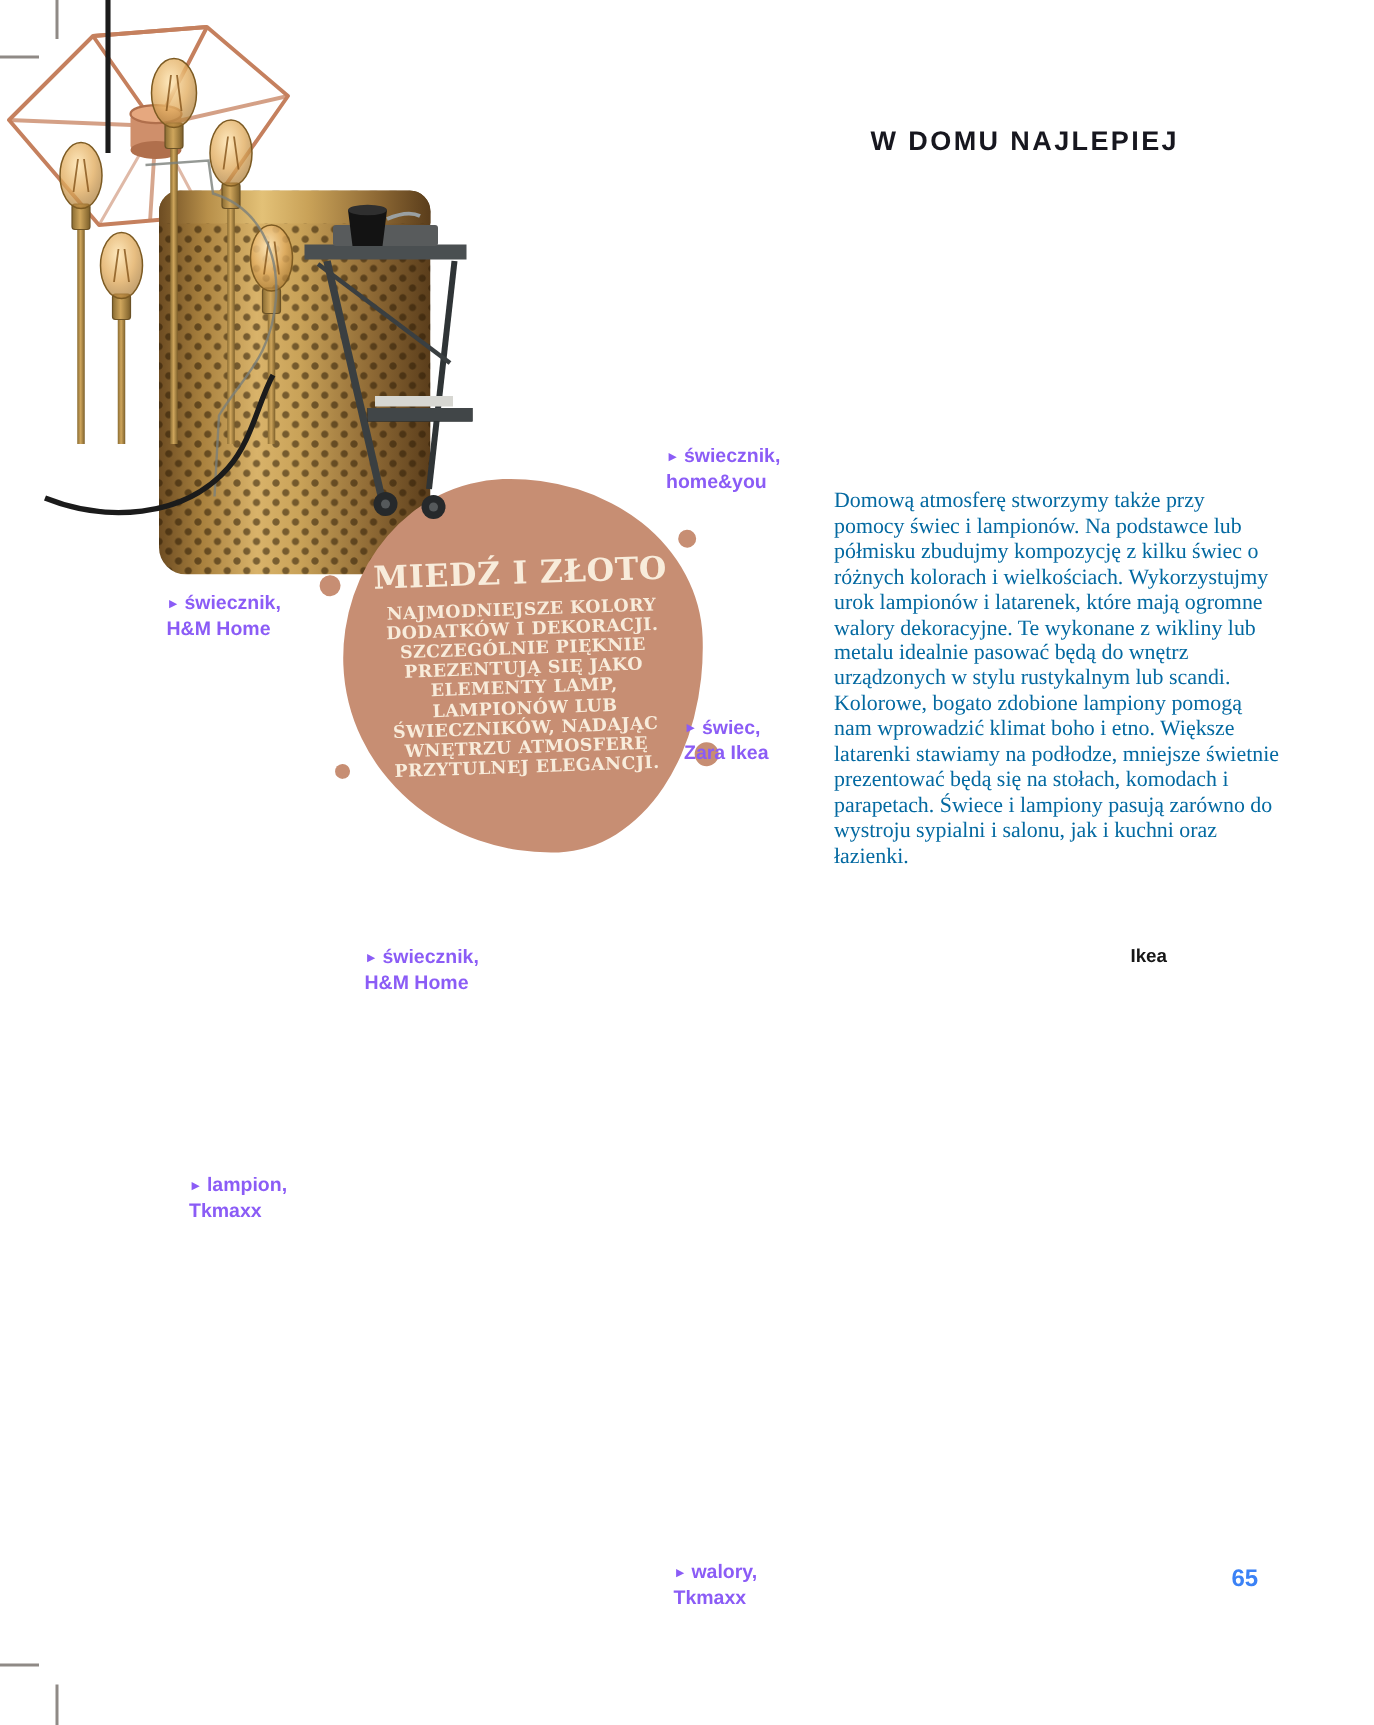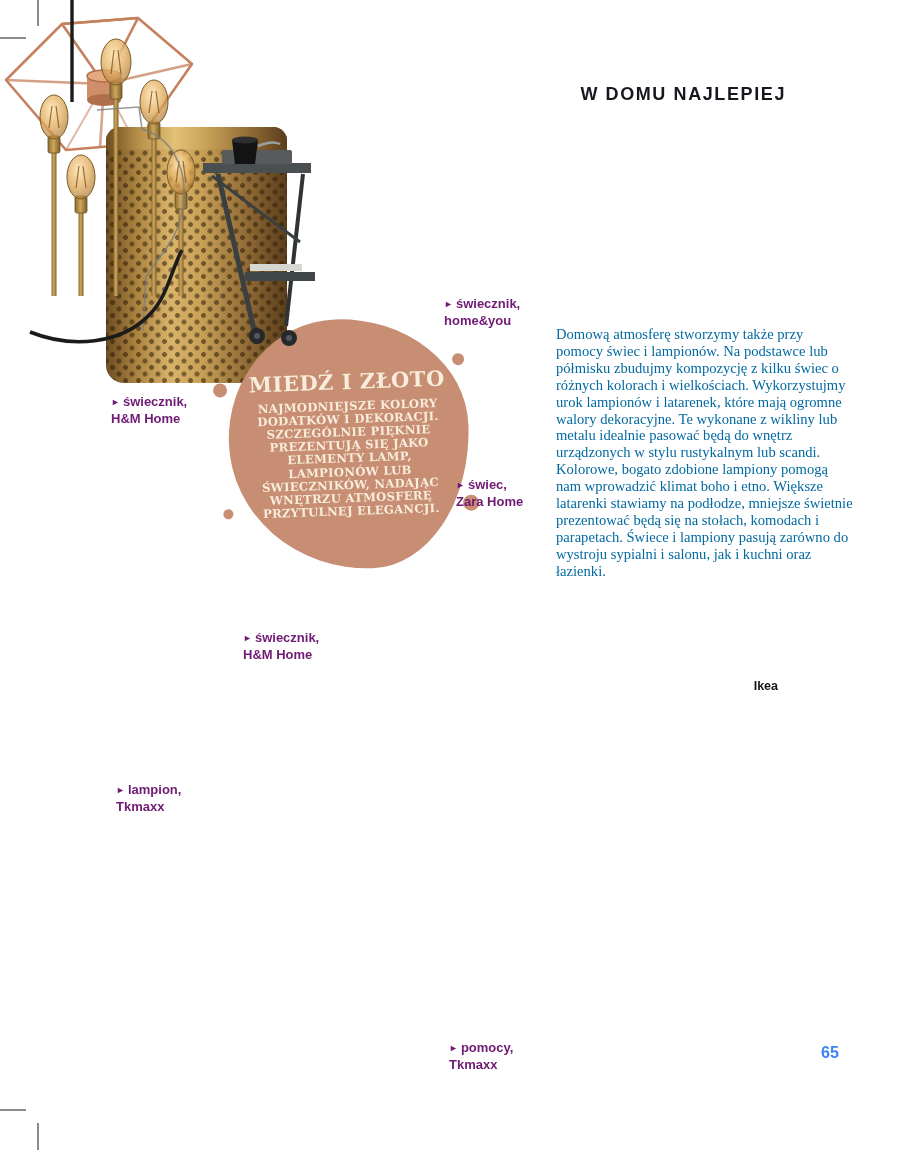--- a/index.html
+++ b/index.html
@@ -4,23 +4,23 @@
 <style>
   html,body{margin:0;padding:0;background:#fff;}
   .page{position:relative;width:872px;height:1150px;background:#fff;overflow:hidden;
         font-family:"Liberation Sans",sans-serif;}
   
   .crop{position:absolute;background:#8f8a86;}
   
   .header{position:absolute;right:86px;top:84px;font:800 18px/20px "Liberation Sans",sans-serif;
           letter-spacing:1.6px;color:#17171f;}
   
-  .caption{position:absolute;font:700 13px/16px "Liberation Sans",sans-serif;color:#701a75;}
+  .caption{position:absolute;font:700 13px/16px "Liberation Sans",sans-serif;color:#8b5cf6;}
   .caption .arrow{display:inline-block;font-size:9px;transform:translateY(-1px);margin-right:3px;}
-  .credit{position:absolute;right:94px;top:679px;font:700 12.5px "Liberation Sans",sans-serif;color:#161616;}
+  .credit{position:absolute;right:94px;top:630px;font:700 12.5px "Liberation Sans",sans-serif;color:#161616;}
   .pagenum{position:absolute;left:821px;top:1044px;font:700 16px "Liberation Sans",sans-serif;color:#3b82f6;}
   
   .article{position:absolute;left:556px;top:326px;width:297px;
            font:400 14.6px/16.9px "Liberation Serif",serif;color:#0369a1;text-align:left;}
   
   .blob{position:absolute;left:229px;top:319px;width:240px;height:250px;background:#c78e73;
         border-radius:46% 54% 42% 58% / 48% 44% 56% 52%;transform:rotate(-2deg);
         display:flex;flex-direction:column;align-items:center;justify-content:center;
         box-shadow:0 0 0 0 #c78e73;}
   .blob .speck{position:absolute;background:#c78e73;border-radius:50%;}
@@ -332,31 +332,31 @@
   <div class="caption" style="left:111px;top:394px">
     <span class="arrow">►</span><span>świecznik,</span><br>
     <span>H&amp;M Home</span>
   </div>
   <div class="caption" style="left:444px;top:296px">
     <span class="arrow">►</span><span>świecznik,</span><br>
     <span>home&amp;you</span>
   </div>
   <div class="caption" style="left:456px;top:477px">
     <span class="arrow">►</span><span>świec,</span><br>
-    <span>Zara Home</span>
+    <span>Zara Ikea</span>
   </div>
   <div class="caption" style="left:243px;top:630px">
     <span class="arrow">►</span><span>świecznik,</span><br>
     <span>H&amp;M Home</span>
   </div>
-  <div class="caption" style="left:116px;top:782px">
+  <div class="caption" style="left:126px;top:782px">
     <span class="arrow">►</span><span>lampion,</span><br>
     <span>Tkmaxx</span>
   </div>
   <div class="caption" style="left:449px;top:1040px">
-    <span class="arrow">►</span><span>pomocy,</span><br>
+    <span class="arrow">►</span><span>walory,</span><br>
     <span>Tkmaxx</span>
   </div>
 
   <div class="credit">Ikea</div>
   <div class="pagenum">65</div>
 
 </div>
 
 </body></html>

